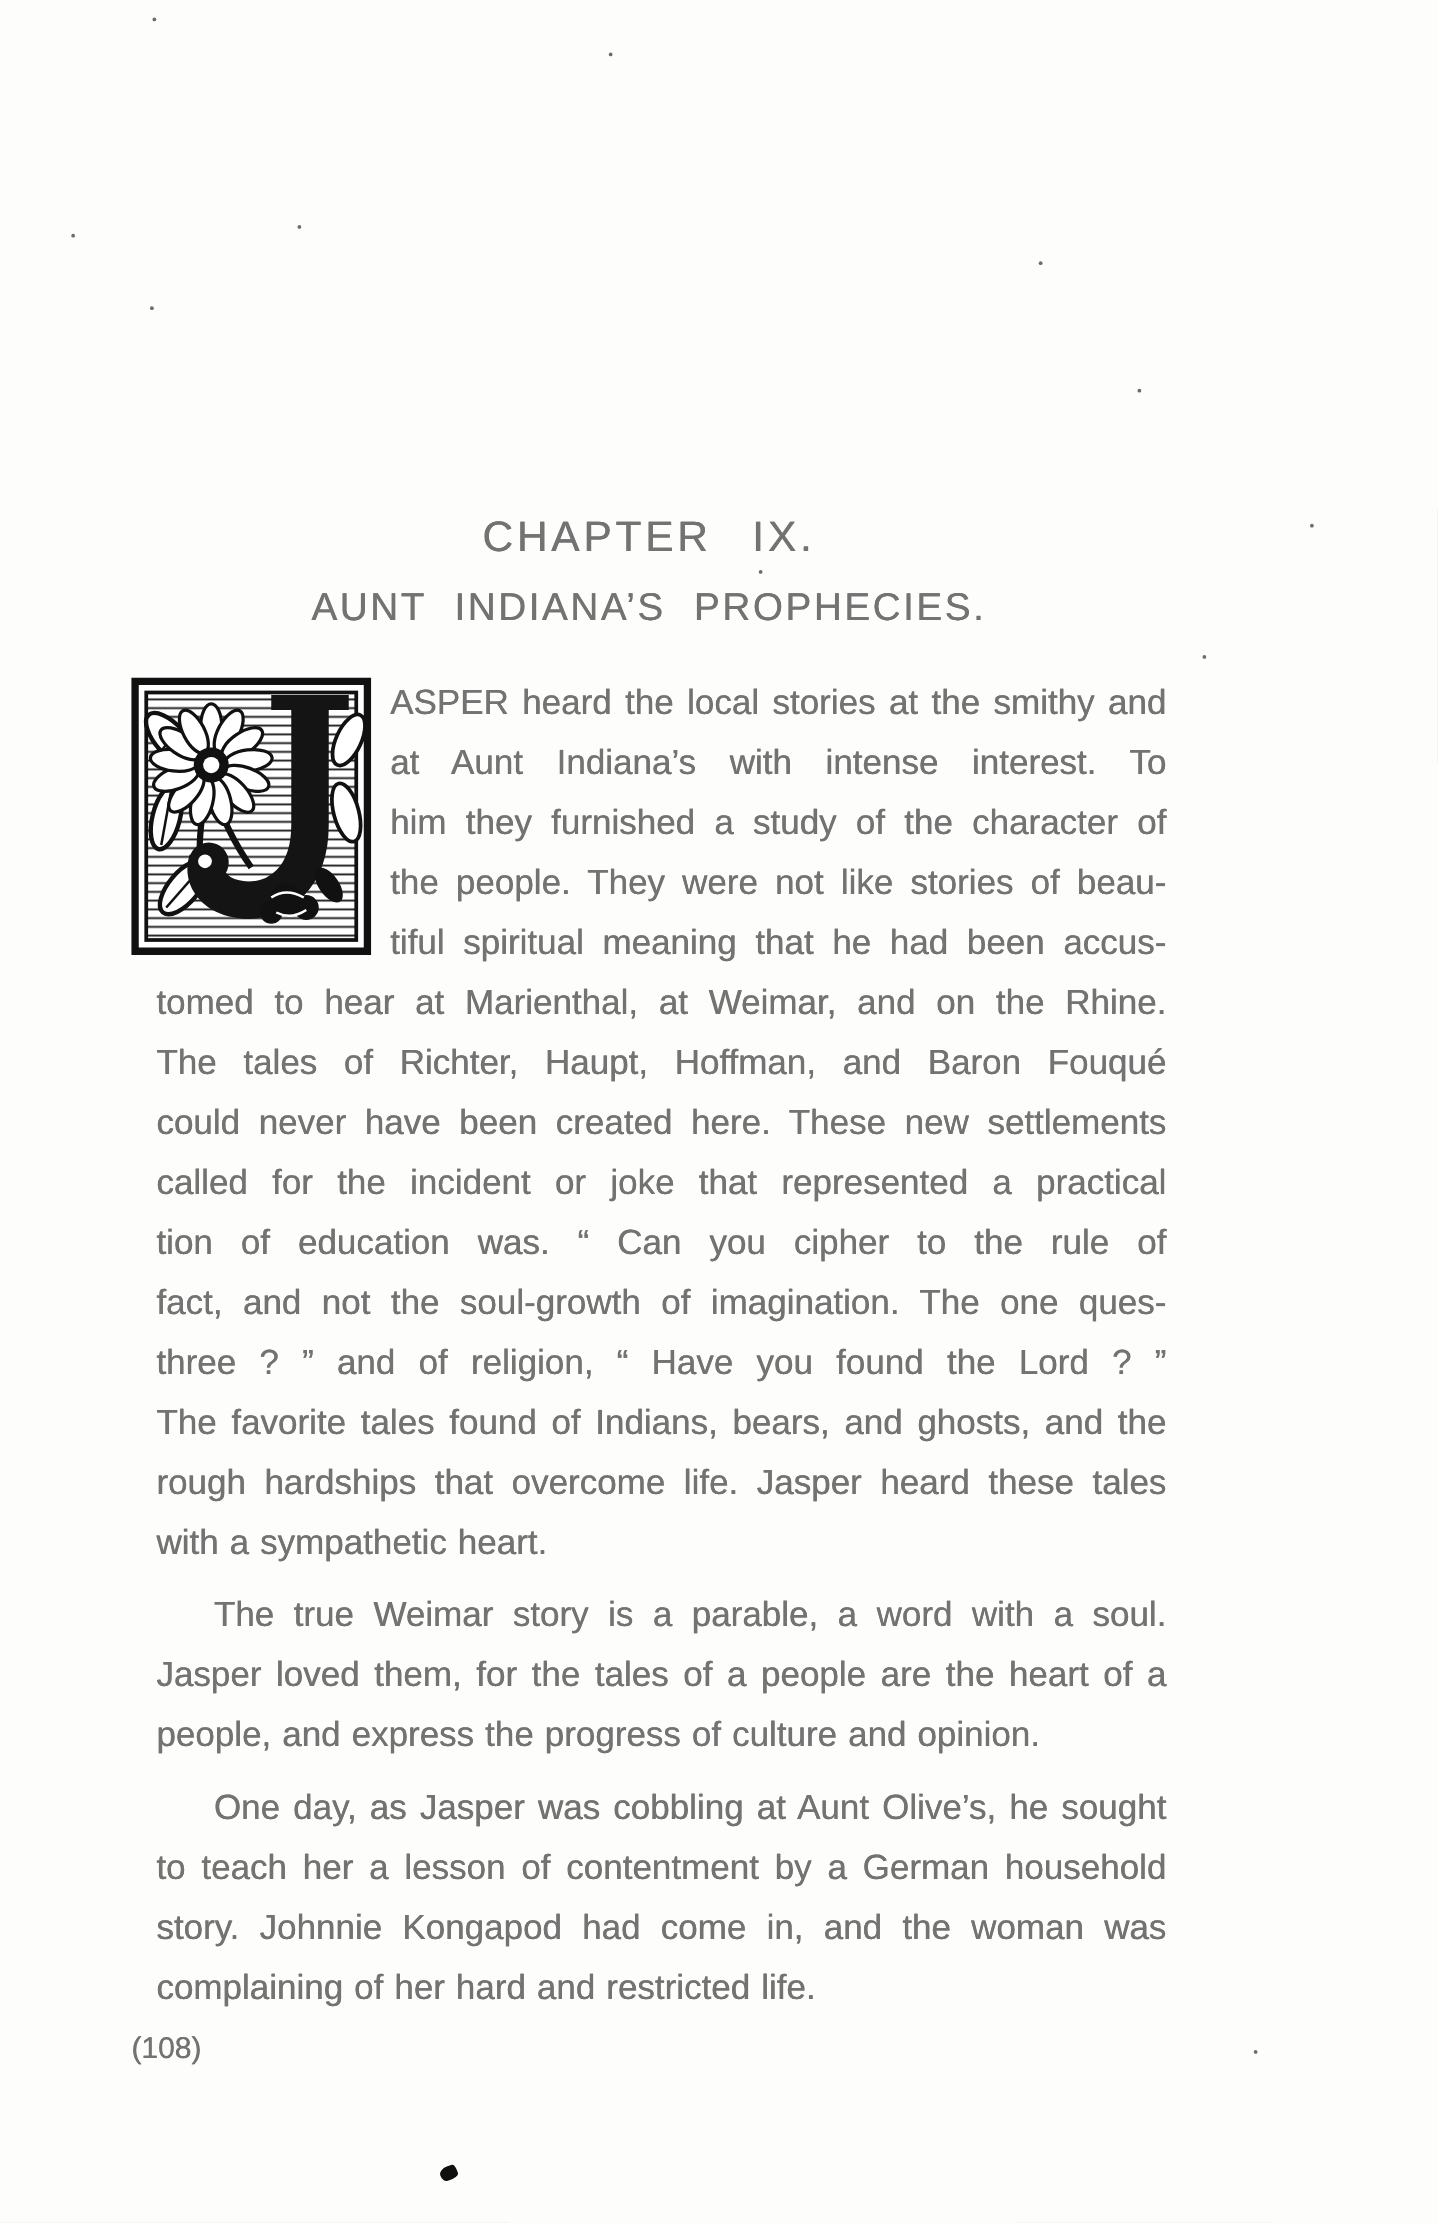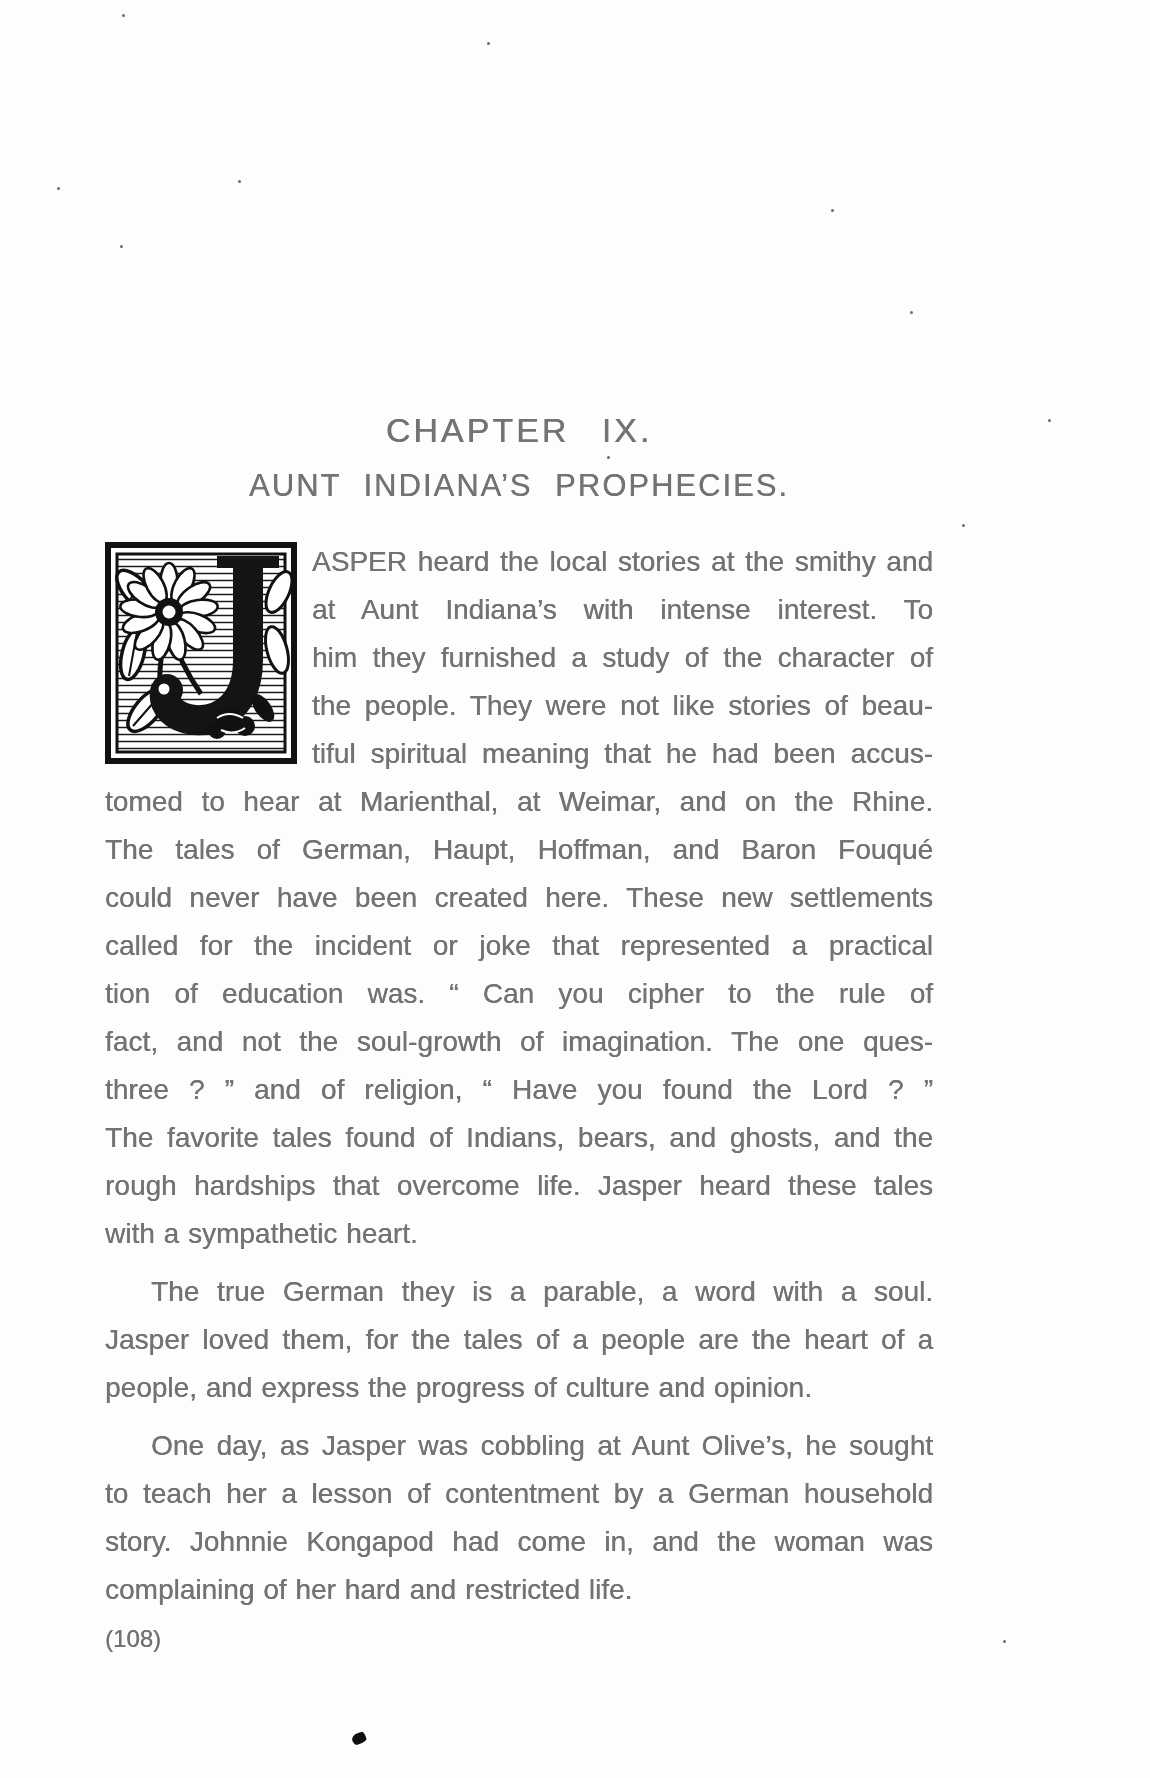--- a/index.html
+++ b/index.html
@@ -38,20 +38,21 @@
     line-height:36px;
     text-shadow:0.3px 0 0 currentColor;
   }
   .body-text{margin-top:34px;font-size:28px;line-height:48px;}
   .para{margin:0 0 10px 0;}
   .line{
     text-align:justify;
     text-align-last:justify;
     text-shadow:0.3px 0 0 currentColor;
     word-spacing:1px;
+    padding-left:20px;
   }
   .lines .line:last-child{text-align-last:left;}
   .indent-first .line:first-child{text-indent:46px;}
   .dropcap{
     float:left;
     width:192px;height:222px;
     margin:4px 15px 12px 0;
   }
   .sr{
     position:absolute;width:1px;height:1px;
@@ -170,35 +171,35 @@
             <ellipse cx="158" cy="166" rx="8" ry="16" fill="#111" transform="rotate(-35 158 166)"></ellipse>
           </svg>
         </span>
         <div class="lines">
             <div class="line">ASPER heard the local stories at the smithy and</div>
             <div class="line">at Aunt Indiana’s with intense interest. To</div>
             <div class="line">him they furnished a study of the character of</div>
             <div class="line">the people. They were not like stories of beau-</div>
             <div class="line">tiful spiritual meaning that he had been accus-</div>
             <div class="line">tomed to hear at Marienthal, at Weimar, and on the Rhine.</div>
-            <div class="line">The tales of German, Haupt, Hoffman, and Baron Fouqué</div>
+            <div class="line">The tales of Richter, Haupt, Hoffman, and Baron Fouqué</div>
             <div class="line">could never have been created here. These new settlements</div>
             <div class="line">called for the incident or joke that represented a practical</div>
             <div class="line">tion of education was. “ Can you cipher to the rule of</div>
             <div class="line">fact, and not the soul-growth of imagination. The one ques-</div>
             <div class="line">three ? ” and of religion, “ Have you found the Lord ? ”</div>
             <div class="line">The favorite tales found of Indians, bears, and ghosts, and the</div>
             <div class="line">rough hardships that overcome life. Jasper heard these tales</div>
             <div class="line">with a sympathetic heart.</div>
           </div>
       </div>
 
       <div class="para indent-first">
         <div class="lines">
-            <div class="line">The true German they is a parable, a word with a soul.</div>
+            <div class="line">The true Weimar story is a parable, a word with a soul.</div>
             <div class="line">Jasper loved them, for the tales of a people are the heart of a</div>
             <div class="line">people, and express the progress of culture and opinion.</div>
           </div>
       </div>
 
       <div class="para indent-first">
         <div class="lines">
             <div class="line">One day, as Jasper was cobbling at Aunt Olive’s, he sought</div>
             <div class="line">to teach her a lesson of contentment by a German household</div>
             <div class="line">story. Johnnie Kongapod had come in, and the woman was</div>

